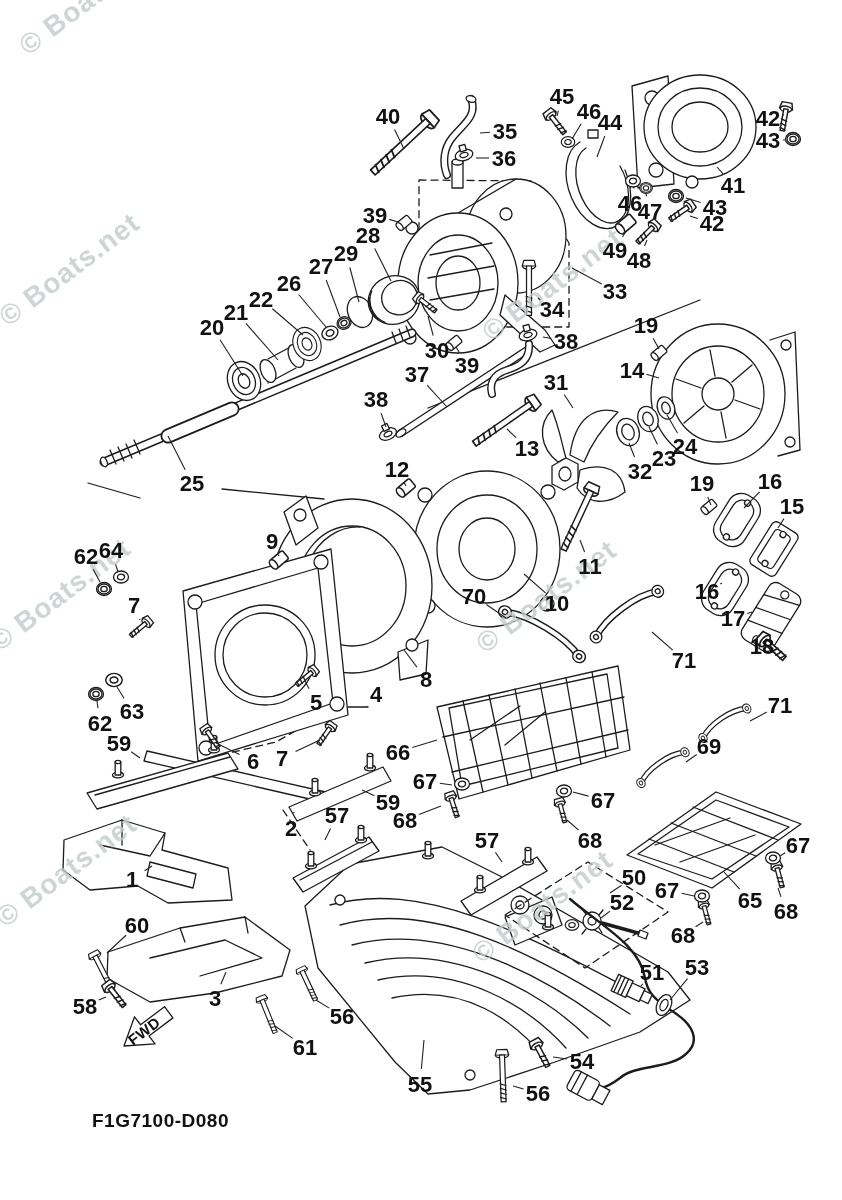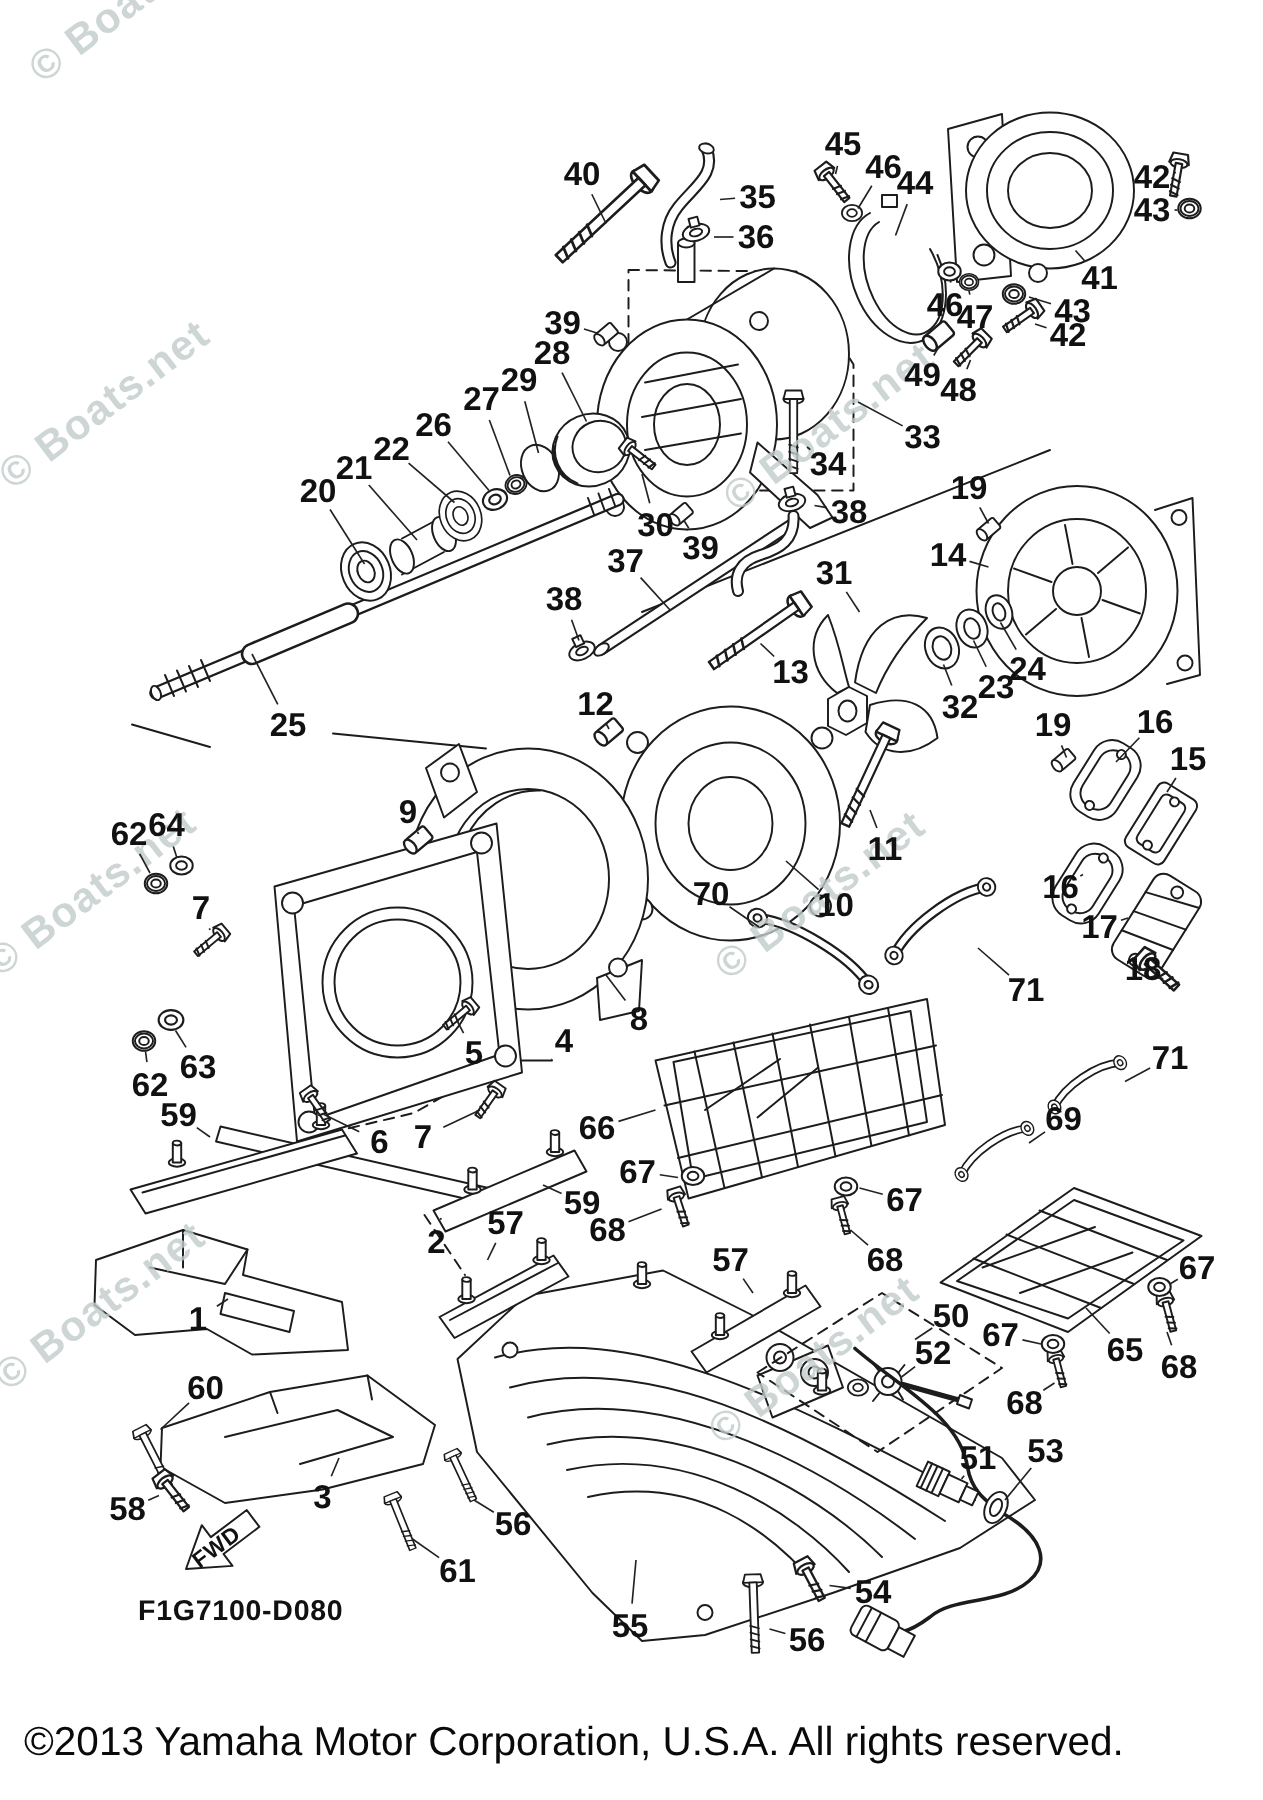--- a/index.html
+++ b/index.html
@@ -15,21 +15,21 @@
   .tw2{fill:none;stroke:#ffffff;stroke-width:6;}
   .tb3{fill:none;stroke:#1c1c1c;stroke-width:15;}
   .tw3{fill:none;stroke:#ffffff;stroke-width:11.5;}
   .ab{fill:none;stroke:#1c1c1c;stroke-width:7;}
   .aw{fill:none;stroke:#ffffff;stroke-width:4;}
   .cable{fill:none;stroke:#1c1c1c;stroke-width:2.4;}
   text.callout{font:600 22px "Liberation Sans",sans-serif;fill:#111;stroke:none;}
   line.leader{stroke:#222;stroke-width:1.1;}
   text.wm{font:600 28px "Liberation Sans",sans-serif;fill:#c2cbcb;stroke:none;opacity:.8;letter-spacing:1px;}
   .fwdtext{font:700 15px "Liberation Sans",sans-serif;fill:#111;stroke:none;letter-spacing:.5px;}
-  #partcode{position:absolute;left:92px;top:1064px;font:600 19px "Liberation Sans",sans-serif;color:#111;letter-spacing:.5px;}
+  #partcode{position:absolute;left:92px;top:1110px;font:600 19px "Liberation Sans",sans-serif;color:#111;letter-spacing:.5px;}
   #copyright{position:absolute;left:16px;top:1146px;width:820px;font:400 27px "Liberation Sans",sans-serif;color:#0a0a0a;white-space:nowrap;}
 </style>
 </head>
 <body>
 
 <div id="page">
 <svg width="842" height="1200" viewBox="0 0 842 1200">
   <defs>
     <g id="boltL">
           <ellipse cx="0" cy="0" rx="3.5" ry="7"></ellipse>
@@ -593,14 +593,13 @@
         <line x1="622.5155440581256" y1="237.01860571778312" x2="626" y2="231" class="leader"></line>
         <text x="615" y="257.5" text-anchor="middle" class="callout">49</text>
         <line x1="644.5708601453116" y1="246.07284963672112" x2="647" y2="240" class="leader"></line>
         <text x="639" y="267.5" text-anchor="middle" class="callout">48</text>
         <line x1="412.33668513082927" y1="747.5887122674371" x2="437" y2="740" class="leader"></line>
         <text x="398" y="759.5" text-anchor="middle" class="callout">66</text>
       </g>
 </svg>
 
 <div id="partcode">F1G7100-D080</div>
-<div id="copyright">©2013 Yamaha Motor Corporation, U.S.A. All rights reserved.</div>
 </div>
 
 </body></html>

